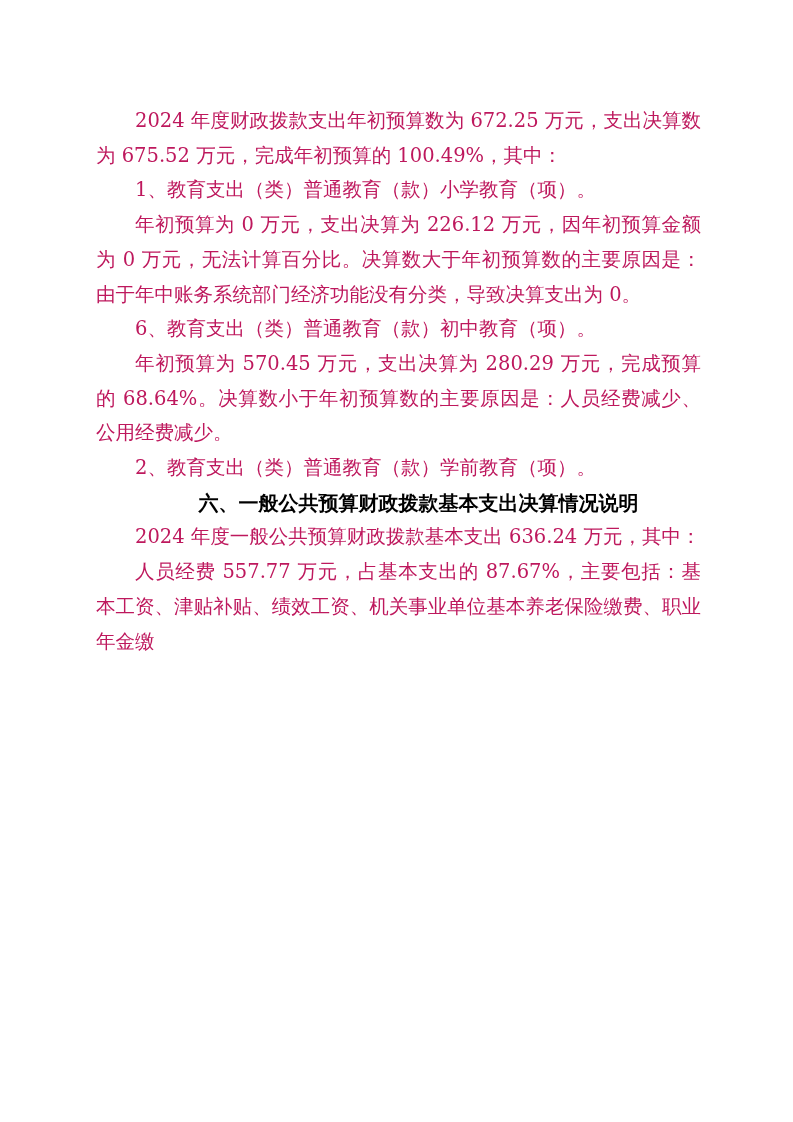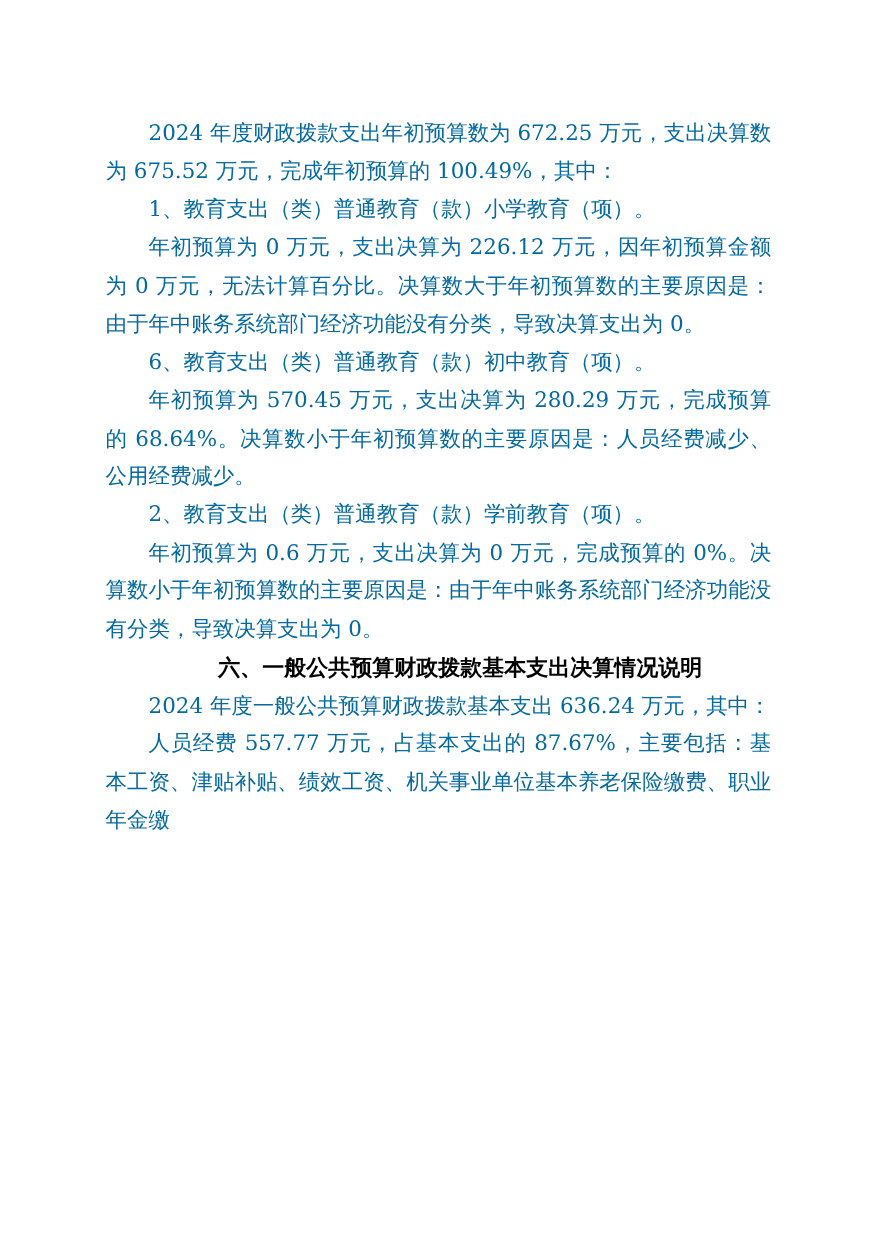--- a/index.html
+++ b/index.html
@@ -17,21 +17,21 @@
     overflow: hidden;
     color: #000000;
   }
   .para {
     margin: 0;
     font-family: "DejaVu Serif", "Liberation Serif", serif;
     font-size: 19.5px;
     line-height: 34.7px;
     text-align: justify;
     text-indent: 2em;
-    color: #0369a1;
+    color: #be185d;
     word-break: break-all;
   }
   .heading {
     margin: 0;
     font-family: "DejaVu Sans", "Liberation Sans", sans-serif;
     font-weight: 700;
     font-size: 20px;
     line-height: 34.7px;
     text-indent: 2em;
     text-align: center;
@@ -41,17 +41,16 @@
 </head>
 <body>
 
 <div class="page">
   <p class="para">2024 年度财政拨款支出年初预算数为 672.25 万元，支出决算数为 675.52 万元，完成年初预算的 100.49%，其中：</p>
   <p class="para">1、教育支出（类）普通教育（款）小学教育（项）。</p>
   <p class="para">年初预算为 0 万元，支出决算为 226.12 万元，因年初预算金额为 0 万元，无法计算百分比。决算数大于年初预算数的主要原因是：由于年中账务系统部门经济功能没有分类，导致决算支出为 0。</p>
   <p class="para">6、教育支出（类）普通教育（款）初中教育（项）。</p>
   <p class="para">年初预算为 570.45 万元，支出决算为 280.29 万元，完成预算的 68.64%。决算数小于年初预算数的主要原因是：人员经费减少、公用经费减少。</p>
   <p class="para">2、教育支出（类）普通教育（款）学前教育（项）。</p>
-  <p class="para">年初预算为 0.6 万元，支出决算为 0 万元，完成预算的 0%。决算数小于年初预算数的主要原因是：由于年中账务系统部门经济功能没有分类，导致决算支出为 0。</p>
   <p class="heading">六、一般公共预算财政拨款基本支出决算情况说明</p>
   <p class="para">2024 年度一般公共预算财政拨款基本支出 636.24 万元，其中：</p>
   <p class="para">人员经费 557.77 万元，占基本支出的 87.67%，主要包括：基本工资、津贴补贴、绩效工资、机关事业单位基本养老保险缴费、职业年金缴</p>
 </div>
 
 </body></html>

